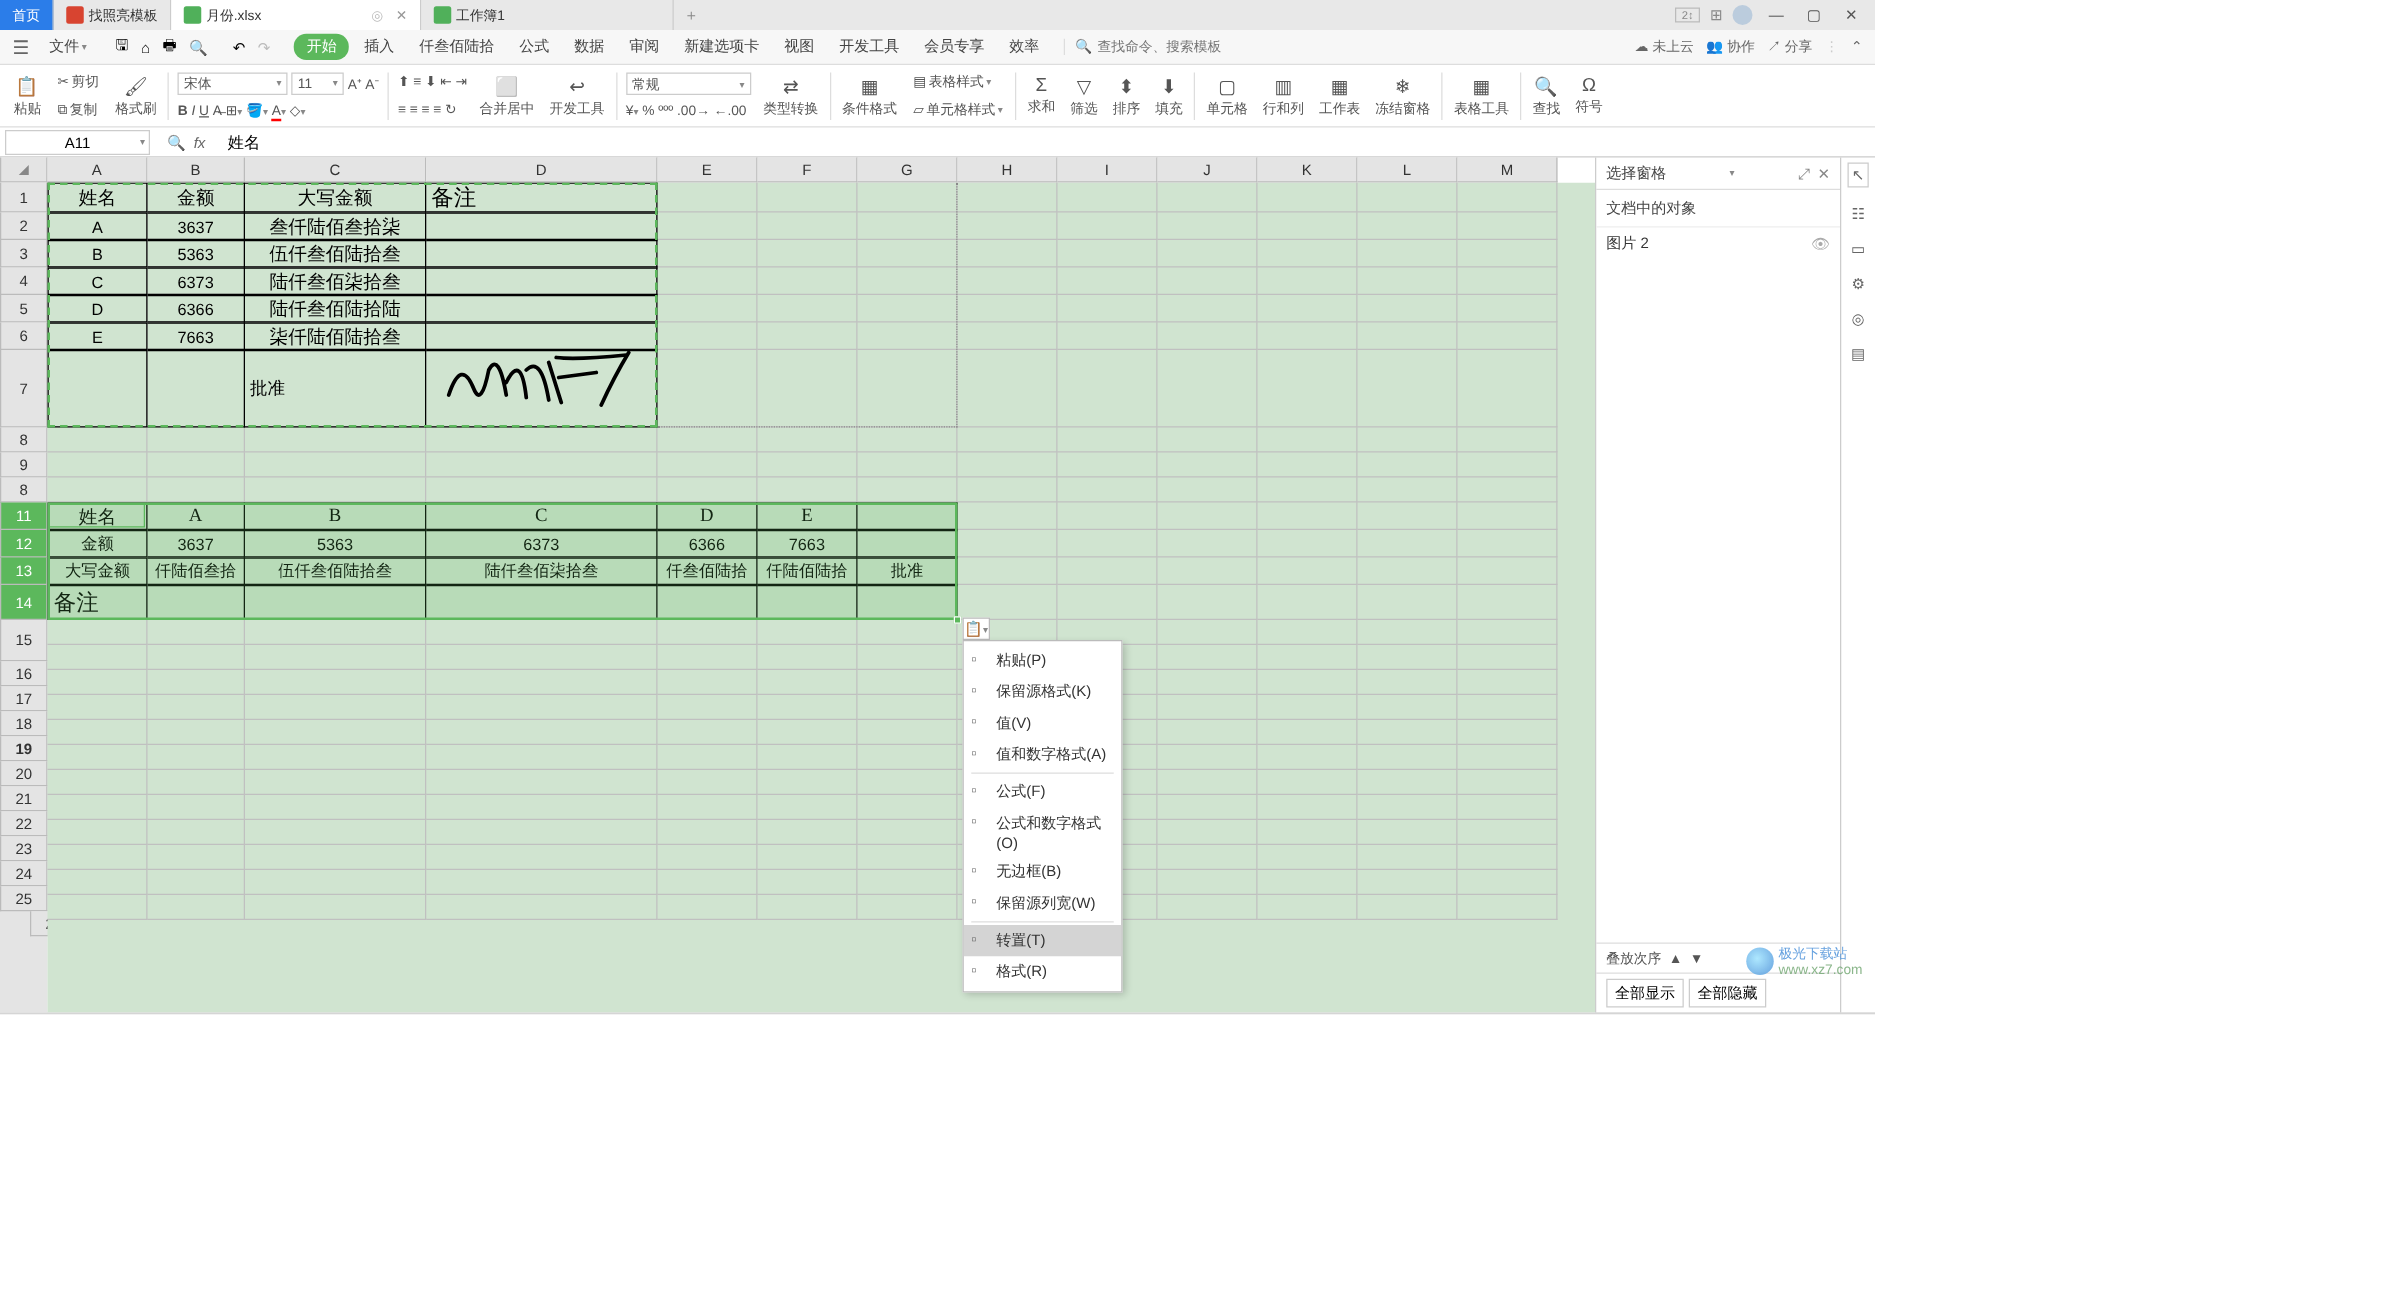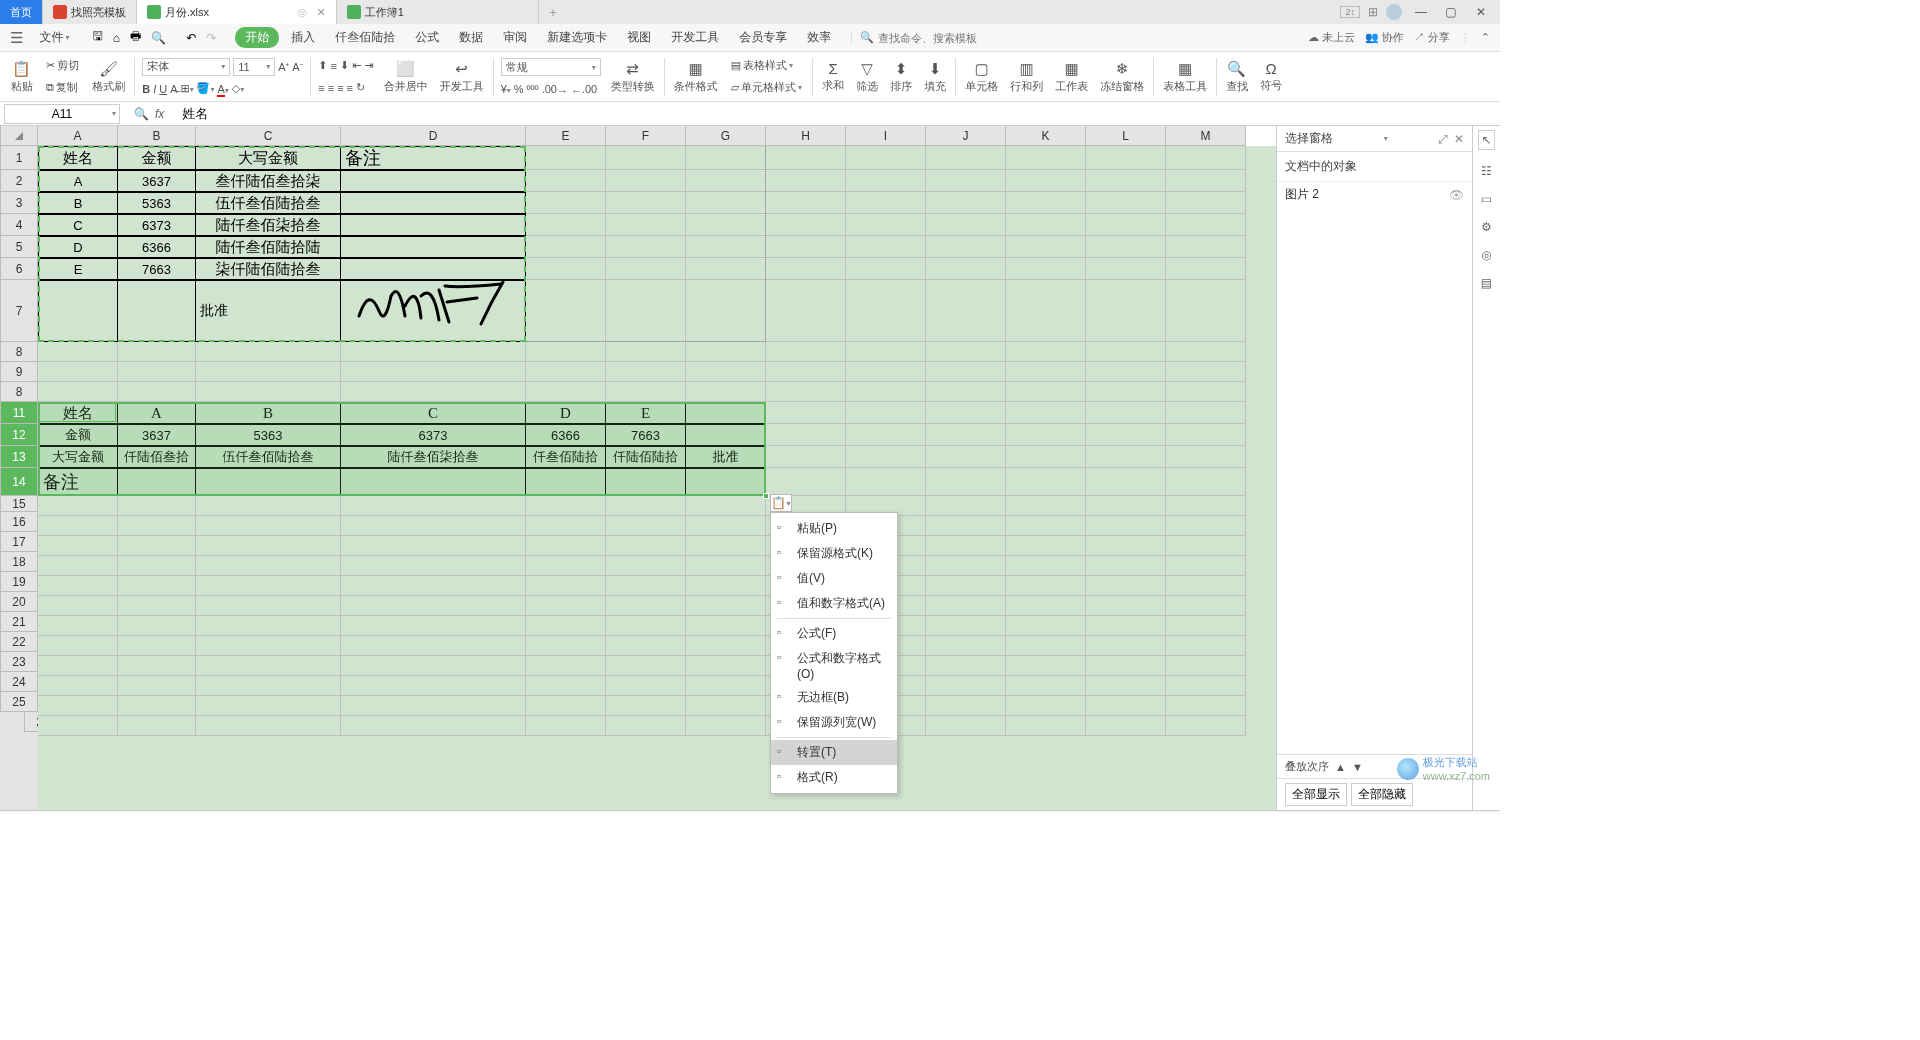--- a/index.html
+++ b/index.html
@@ -375,25 +375,25 @@
           <div class="row-h" style="height: 22px;">5</div>
           <div class="row-h" style="height: 22px;">6</div>
           <div class="row-h" style="height: 62px;">7</div>
           <div class="row-h" style="height: 20px;">8</div>
           <div class="row-h" style="height: 20px;">9</div>
           <div class="row-h" style="height: 20px;">8</div>
           <div class="row-h sel" style="height: 22px;">11</div>
           <div class="row-h sel" style="height: 22px;">12</div>
           <div class="row-h sel" style="height: 22px;">13</div>
           <div class="row-h sel" style="height: 28px;">14</div>
-          <div class="row-h" style="height: 16px;">15</div>
+          <div class="row-h" style="height: 33px;">15</div>
           <div class="row-h" style="height: 20px;">16</div>
           <div class="row-h" style="height: 20px;">17</div>
           <div class="row-h" style="height: 20px;">18</div>
-          <div class="row-h" style="height: 20px;">19</div>
+          <div class="row-h" style="height: 20px; font-weight: bold;">19</div>
           <div class="row-h" style="height: 20px;">20</div>
           <div class="row-h" style="height: 20px;">21</div>
           <div class="row-h" style="height: 20px;">22</div>
           <div class="row-h" style="height: 20px;">23</div>
           <div class="row-h" style="height: 20px;">24</div>
           <div class="row-h" style="height: 20px;">25</div>
           <div class="row-h" style="height: 20px; margin-left: 24px;">26</div>
         </div>
     <div class="grid" id="grid">
           <div class="cell" style="left: 0px; top: 0px; width: 80px; height: 24px;"></div>

